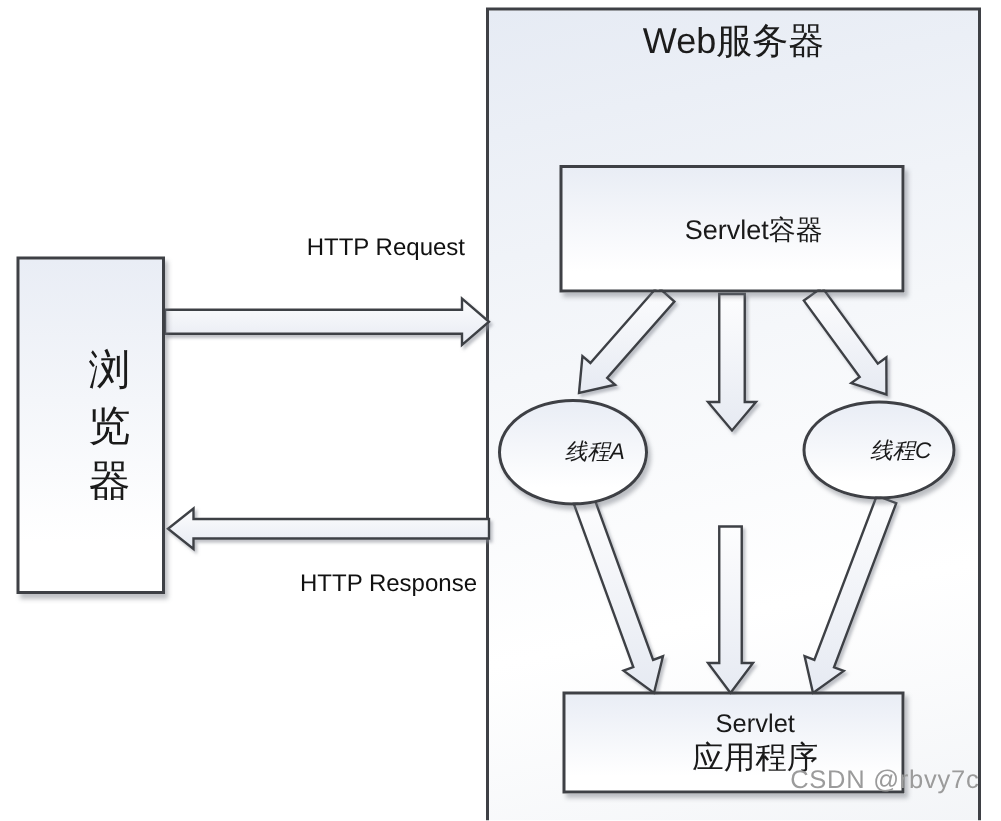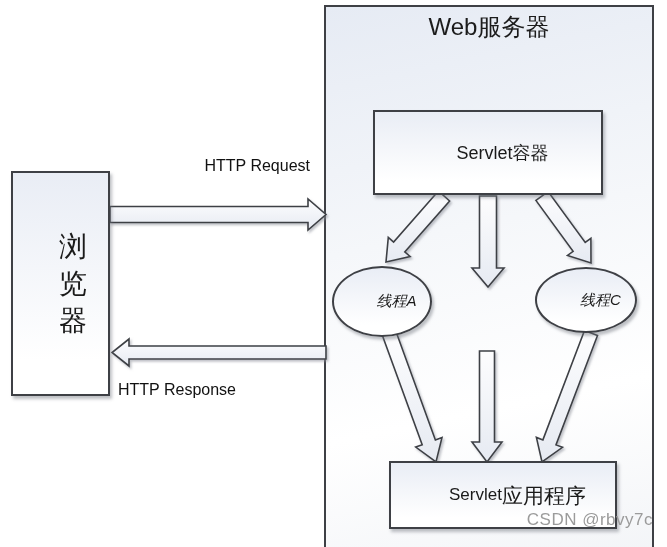--- a/index.html
+++ b/index.html
@@ -33,31 +33,31 @@
   .browser-box{
     left:11px;top:171px;width:99px;height:225px;
     display:flex;align-items:center;justify-content:center;
   }
   .browser-text{
     width:32px;font-size:28px;line-height:37px;text-align:left;
     word-break:break-all;letter-spacing:0;
   }
   .flow-label{position:absolute;font-size:16px;color:#111;z-index:2;}
   .req-label{left:120px;top:157px;width:190px;text-align:right;}
-  .resp-label{left:118px;top:381px;width:200px;text-align:left;}
+  .resp-label{left:118px;top:381px;width:200px;text-align:right;}
   .ellipse{
     border-radius:50%;
     display:flex;align-items:center;justify-content:center;font-size:15px;font-style:italic;
   }
   .ell-a{left:332px;top:266px;width:100px;height:71px;}
   .ell-b{left:438px;top:288px;width:101px;height:64px;}
   .ell-c{left:535px;top:267px;width:102px;height:66px;}
   .app-box{
-    left:389px;top:461px;width:228px;height:68px;
-    display:flex;flex-direction:row;align-items:center;justify-content:center;
+    left:375px;top:461px;width:228px;height:68px;
+    display:flex;flex-direction:column;align-items:center;justify-content:center;
   }
   .app-line1{font-size:17px;line-height:20px;}
   .app-line2{font-size:21px;line-height:25px;}
   svg.arrows{position:absolute;left:0;top:0;z-index:2;pointer-events:none;}
   .watermark{
     position:absolute;top:510px;right:14px;z-index:5;
     font-size:17px;color:#9b9b9b;letter-spacing:.5px;white-space:nowrap;
   }
 </style>
 </head>

